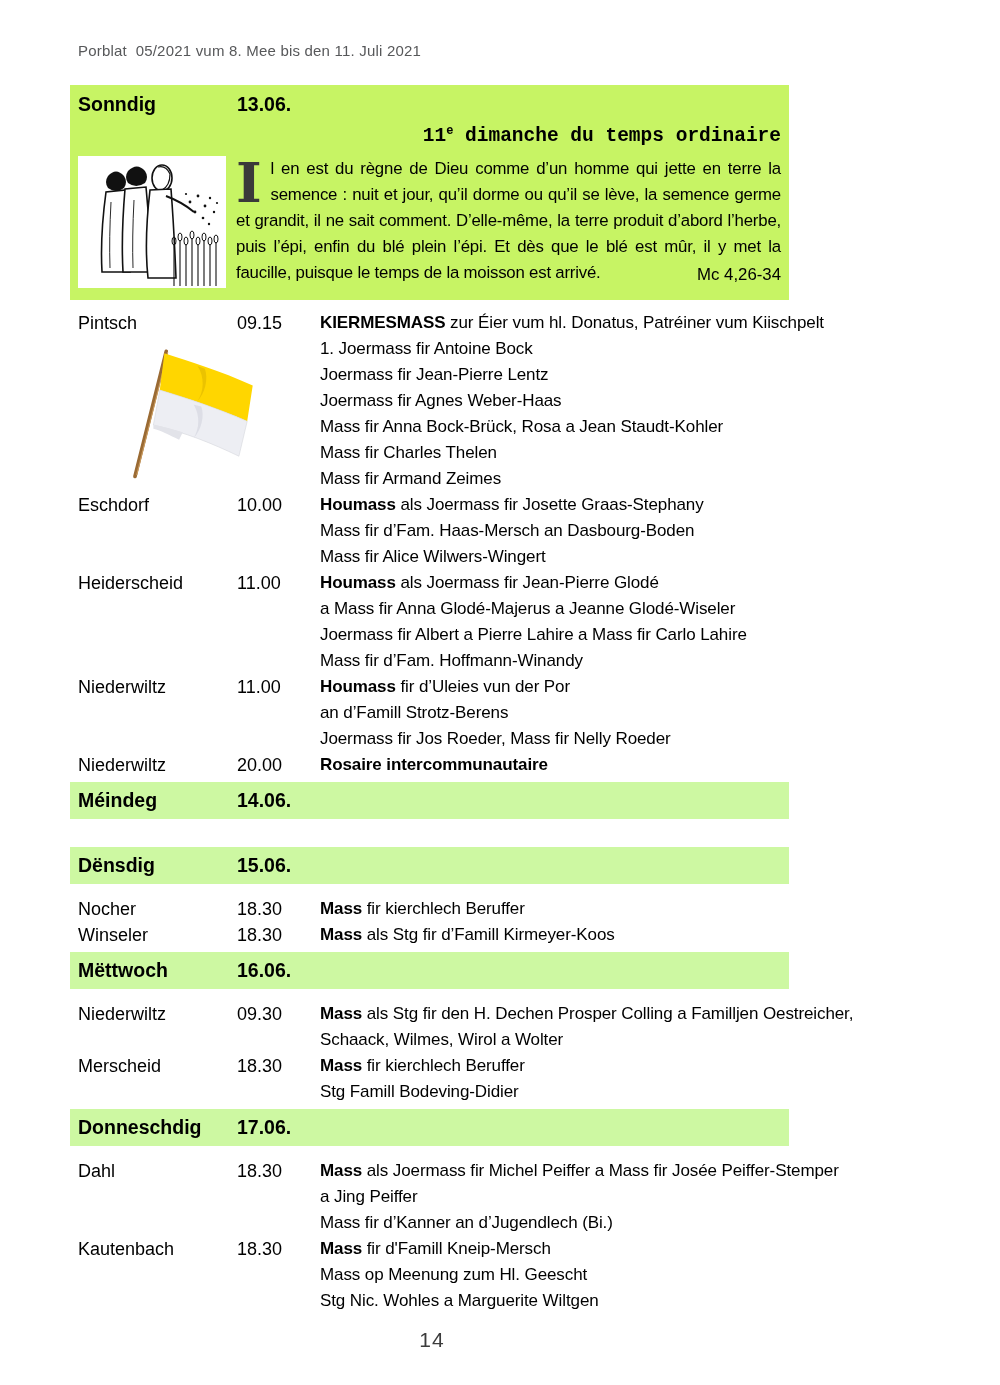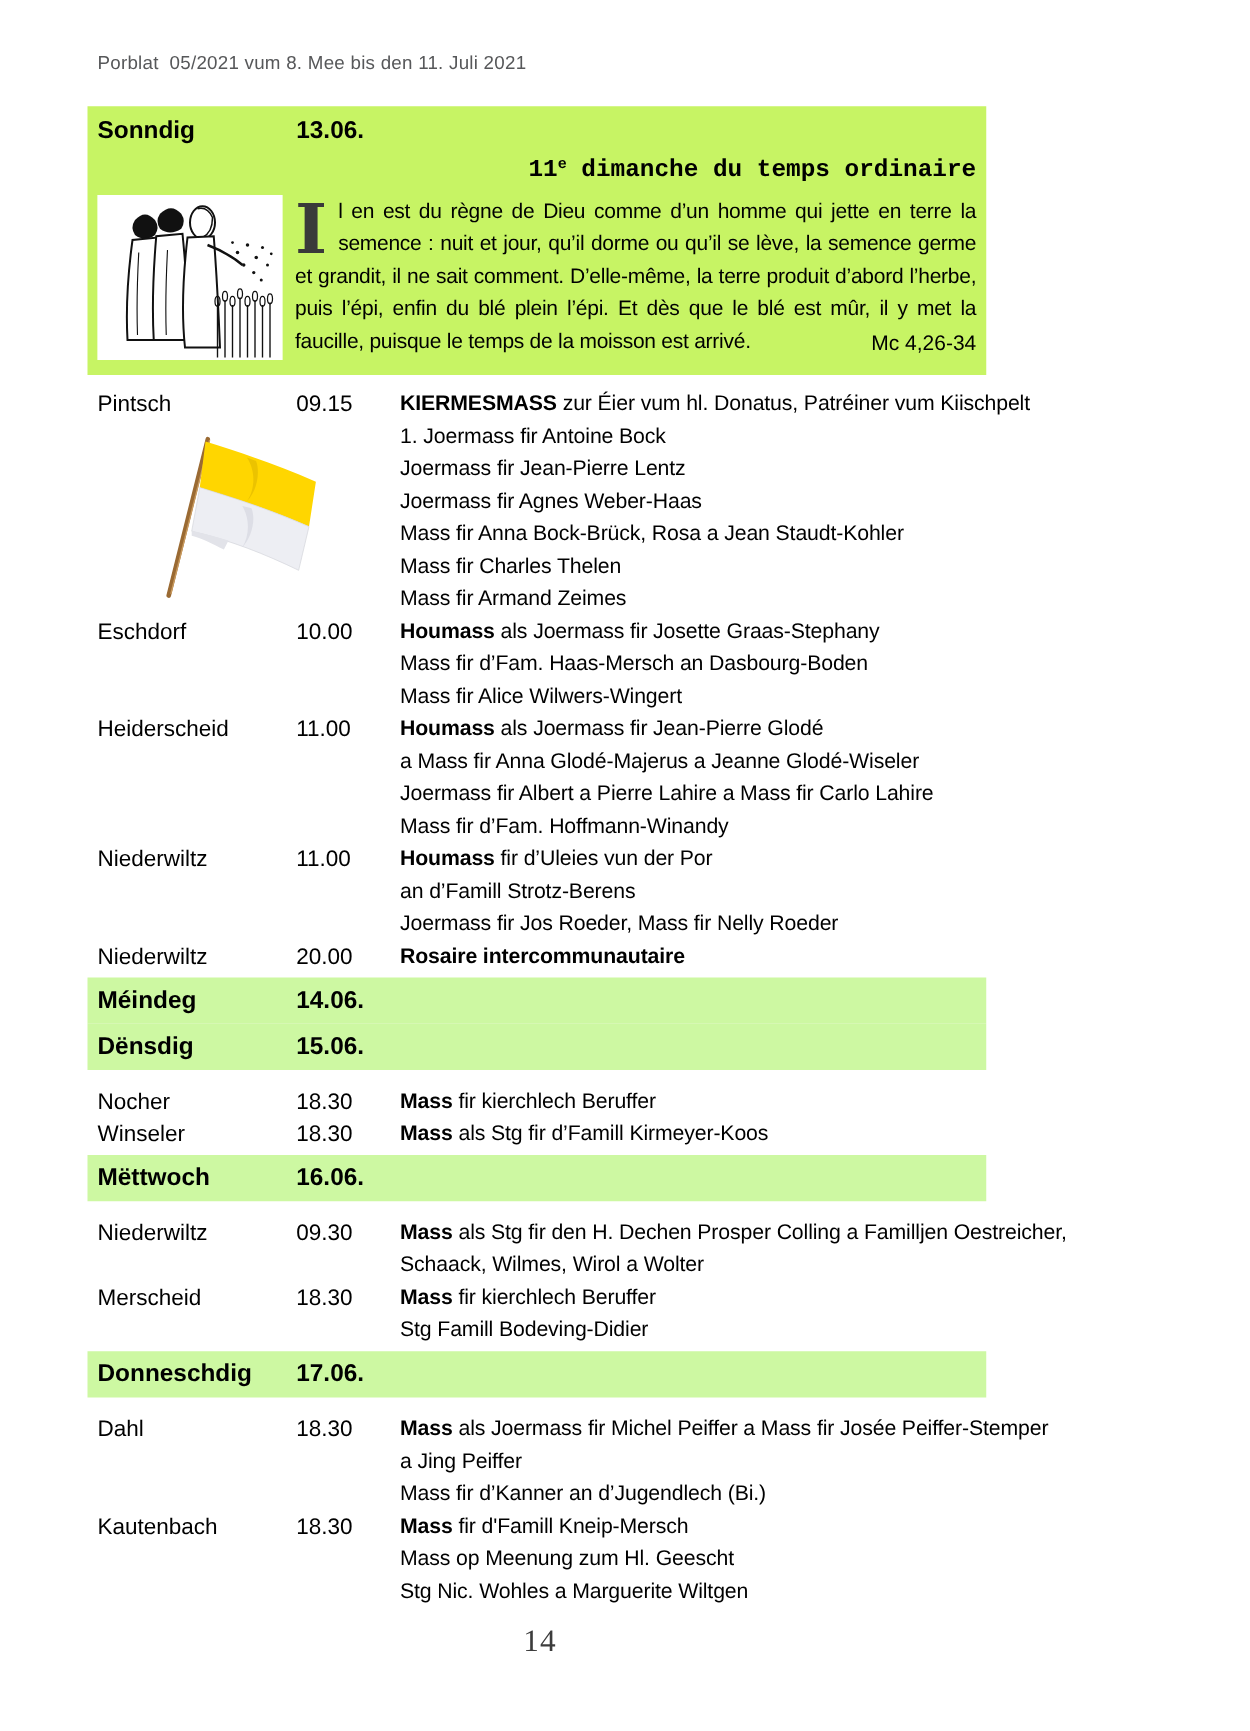--- a/index.html
+++ b/index.html
@@ -44,26 +44,26 @@
   .row{display:grid;grid-template-columns:159px 83px 1fr;}
   .loc,.time{font-weight:normal;font-size:18px;line-height:26px;white-space:nowrap;}
   .line{font-size:17px;line-height:26px;white-space:nowrap;letter-spacing:-0.1px;}
   .line .lead{font-weight:bold;}
   .daybar{
     background:var(--weekday-green);height:37px;align-items:center;
     font-weight:bold;font-size:19.5px;
   }
   .daybar{display:grid;grid-template-columns:159px 83px 1fr;}
   .entries + .daybar{margin-top:4px;}
-  .daybar + .daybar{}
+  .daybar + .daybar{margin-top:28px;}
   .daybar + .entries{margin-top:12px;}
 
   .flagwrap{margin-top:8px;margin-left:24px;width:180px;height:138px;}
   .page-number{
-    text-align:center;margin-top:14px;font-size:25px;color:#3c3c3c;letter-spacing:1px;font-family:Liberation Serif, serif;
+    text-align:center;margin-top:14px;font-size:21px;color:#3c3c3c;letter-spacing:1px;
   }
 </style>
 </head>
 <body>
 
 <div class="page">
 
   <div class="pub-header">Porblat  05/2021 vum 8. Mee bis den 11. Juli 2021</div>
 
   <div class="sunday fullbleed">

